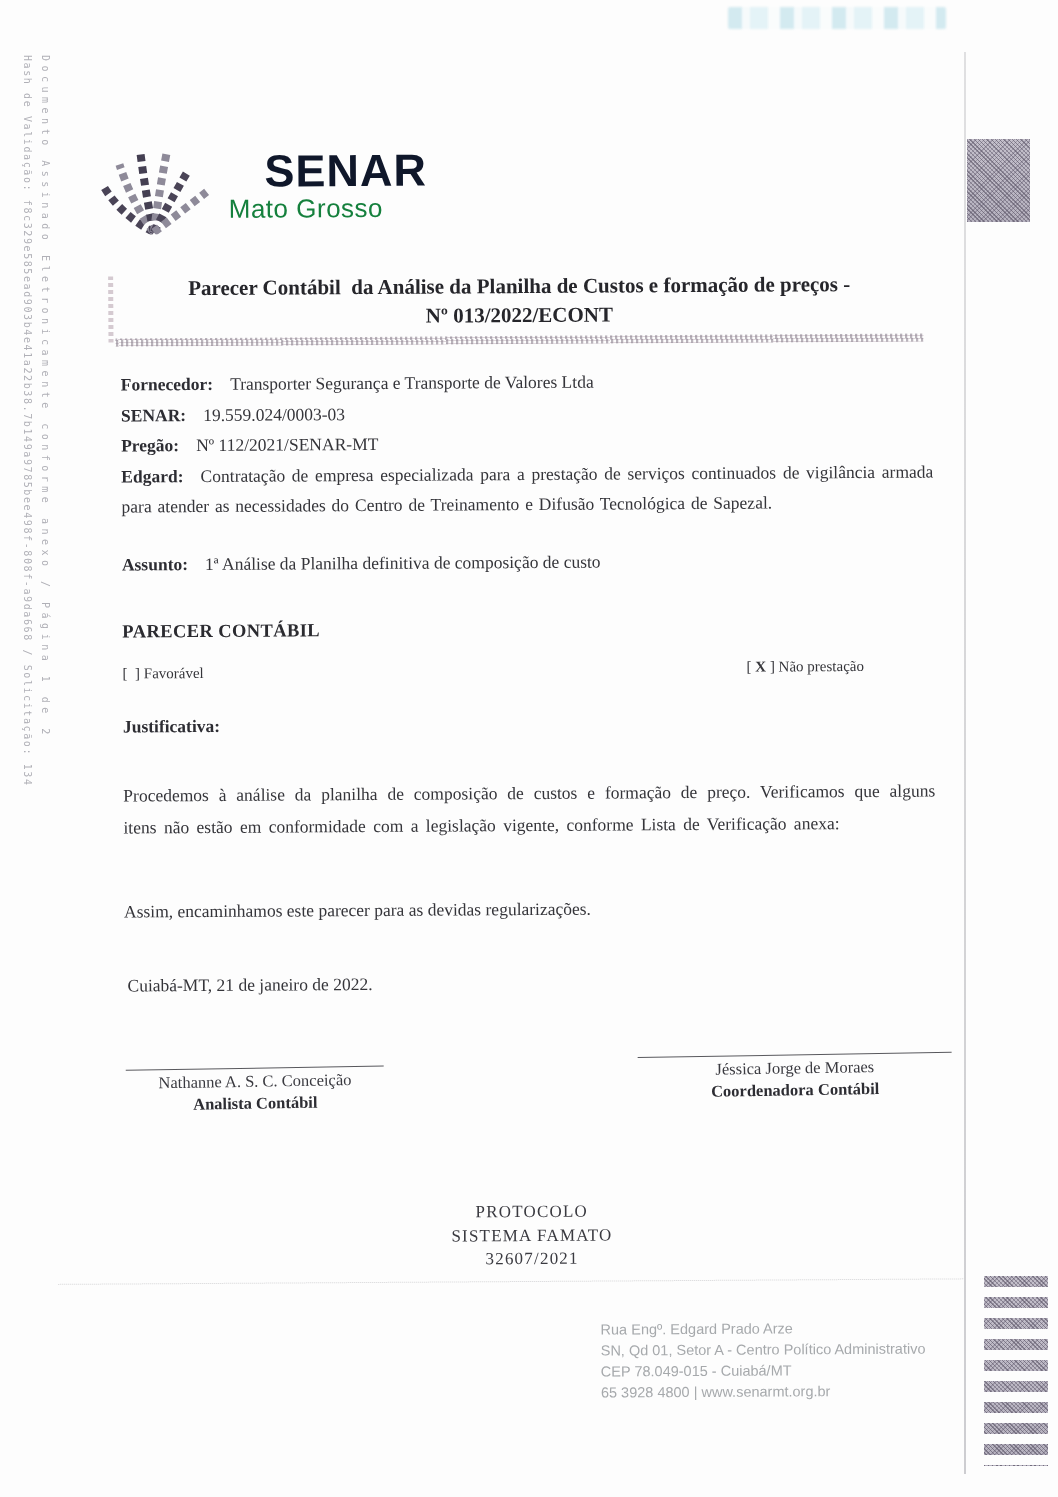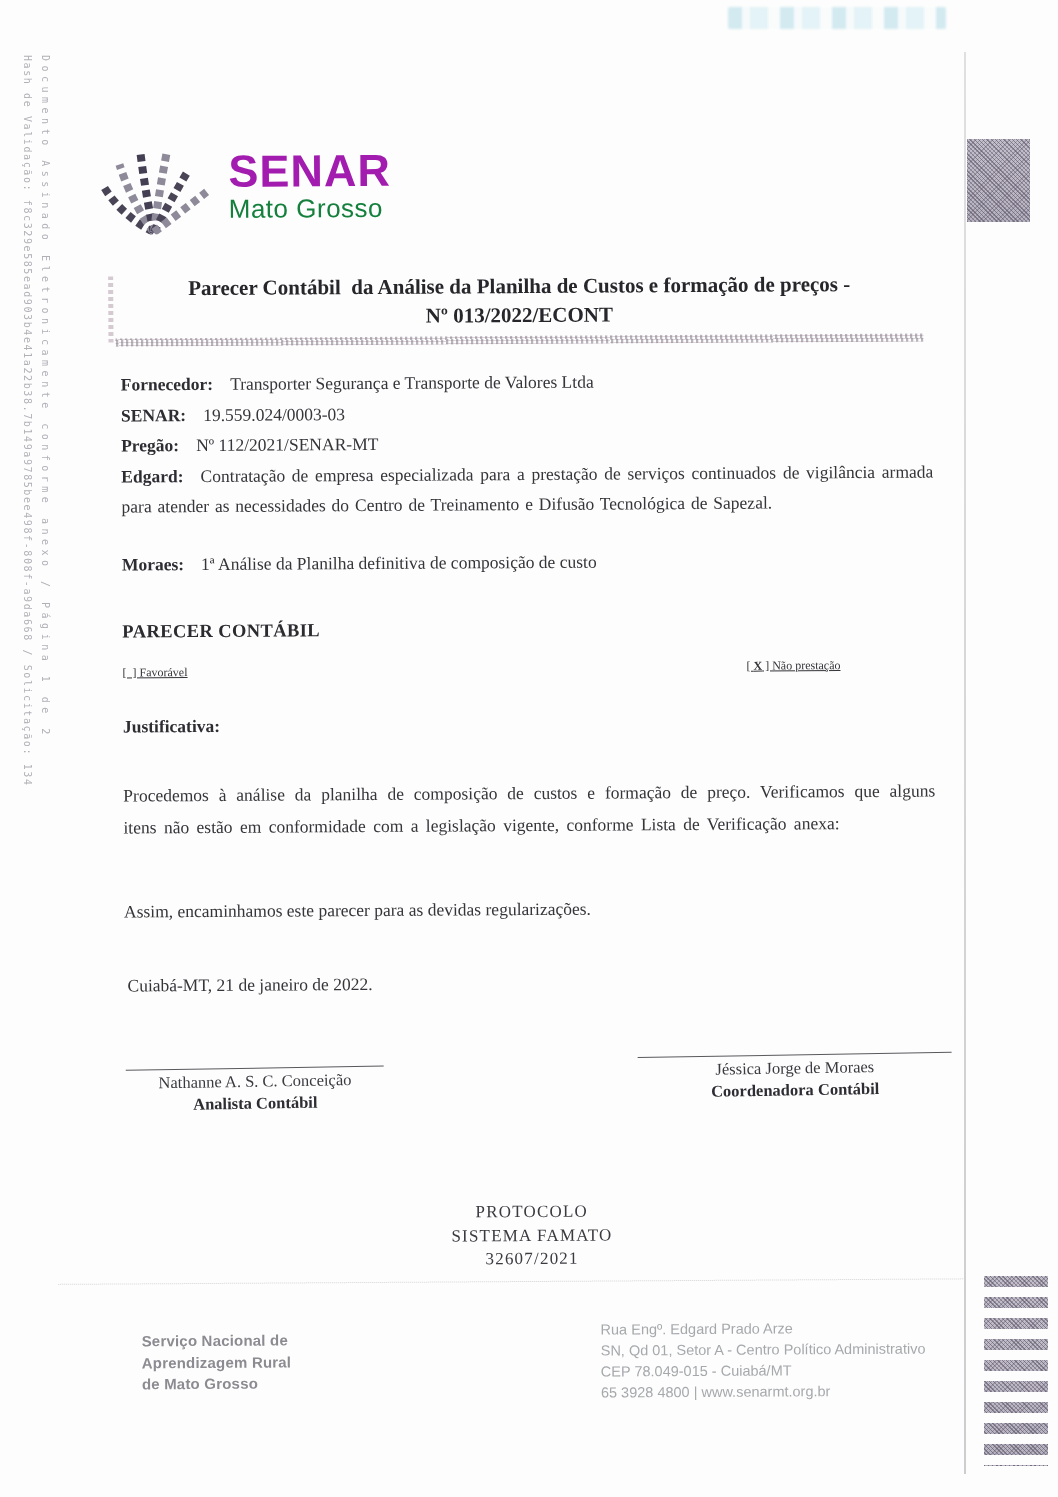--- a/index.html
+++ b/index.html
@@ -37,41 +37,41 @@
   .stripe-stack{
     position:absolute;left:984px;top:1276px;width:64px;height:190px;
     -webkit-mask-image:repeating-linear-gradient(180deg,#000 0 11px,transparent 11px 21px);
     mask-image:repeating-linear-gradient(180deg,#000 0 11px,transparent 11px 21px);
   }
 
   
   .logo{position:absolute;left:96px;top:140px;display:flex;align-items:flex-start;}
   .logo-mark{display:block;margin-right:14px;}
   .logo-text{margin-top:8px;font-family:"Liberation Sans","DejaVu Sans",sans-serif;}
-  .brand{font-size:45px;font-weight:bold;line-height:44px;letter-spacing:1px;color:#a21caf;}
+  .brand{font-size:45px;font-weight:bold;line-height:44px;letter-spacing:1px;color:#0f172a;margin-left:36px;}
   .brand-sub{font-size:26px;line-height:30px;color:#15803d;letter-spacing:.5px;}
 
   
   .title-wrap{position:absolute;left:118px;top:272px;width:808px;text-align:center;
     font-weight:bold;color:#26262b;font-size:21px;line-height:29px;}
   .title-line{white-space:pre;}
   .grit-vbar{position:absolute;left:-7px;top:2px;width:5px;height:66px;opacity:.6;
     background-image:repeating-linear-gradient(0deg, rgba(158,132,148,.7) 0 4px, transparent 4px 7px);}
   .grit-line{margin-top:6px;height:8px;width:100%;opacity:.8;
     background-image:
       repeating-linear-gradient(90deg, rgba(112,100,116,.6) 0 2px, rgba(182,168,182,.3) 2px 3px, transparent 3px 5px),
       repeating-linear-gradient(0deg, rgba(146,122,140,.4) 0 1px, transparent 1px 3px);}
 
   
   .field{position:absolute;left:123px;width:812px;margin:0;font-size:17.5px;line-height:24px;}
   .field b, .jlabel b{color:#2d2d33;margin-right:17px;}
   .objeto{text-align:justify;line-height:30px;word-spacing:1.5px;}
   .heading{position:absolute;left:123px;margin:0;font-size:18.5px;font-weight:bold;
     letter-spacing:.4px;color:#2b2b30;}
-  .opt{position:absolute;font-size:12px;white-space:pre;text-decoration:underline;}
+  .opt{position:absolute;font-size:15px;white-space:pre;}
   .opt b{font-weight:bold;}
   .jpara{text-align:justify;line-height:32px;word-spacing:3px;}
 
   
   .sig{position:absolute;text-align:center;transform:rotate(-0.6deg);}
   .sig-line{border-top:1.4px solid #58585d;height:0;margin-bottom:3px;}
   .sig-name{font-size:16.5px;color:#3a3a40;}
   .sig-role{font-size:16.5px;font-weight:bold;margin-top:2px;color:#2d2d33;}
   .sig-left{left:124px;top:1066px;width:258px;}
   .sig-right{left:636px;top:1056px;width:314px;}
@@ -136,21 +136,21 @@
     <p class="field" style="top:401px">
       <b>SENAR:</b><span>19.559.024/0003-03</span>
     </p>
     <p class="field" style="top:431px">
       <b>Pregão:</b><span>Nº 112/2021/SENAR-MT</span>
     </p>
     <p class="field objeto" style="top:459px">
       <b>Edgard:</b><span>Contratação de empresa especializada para a prestação de serviços continuados de vigilância armada para atender as necessidades do Centro de Treinamento e Difusão Tecnológica de Sapezal.</span>
     </p>
     <p class="field" style="top:550px">
-      <b>Moraes:</b><span>1ª Análise da Planilha definitiva de composição de custo</span>
+      <b>Assunto:</b><span>1ª Análise da Planilha definitiva de composição de custo</span>
     </p>
 
     <p class="heading" style="top:619px">PARECER CONTÁBIL</p>
 
     <span class="opt" style="left:123px;top:663px">[  ] Favorável</span>
     <span class="opt" style="left:747px;top:660px"><span>[ </span><b>X</b><span> ] Não prestação</span></span>
 
     <p class="field jlabel" style="top:712px">
       <b>Justificativa:</b>
     </p>
@@ -173,25 +173,20 @@
     </div>
 
     <div class="protocol">
       <div>PROTOCOLO</div>
       <div>SISTEMA FAMATO</div>
       <div>32607/2021</div>
     </div>
 
     <div class="dotted-divider"></div>
 
-    <p class="footer-org">
-      <span style="display:block">Serviço Nacional de</span>
-      <span style="display:block">Aprendizagem Rural</span>
-      <span style="display:block">de Mato Grosso</span>
-    </p>
     <p class="footer-addr">
       <span style="display:block">Rua Engº. Edgard Prado Arze</span>
       <span style="display:block">SN, Qd 01, Setor A - Centro Político Administrativo</span>
       <span style="display:block">CEP 78.049-015 - Cuiabá/MT</span>
       <span style="display:block">65 3928 4800 | www.senarmt.org.br</span>
     </p>
 
   </div>
 </div>
 

